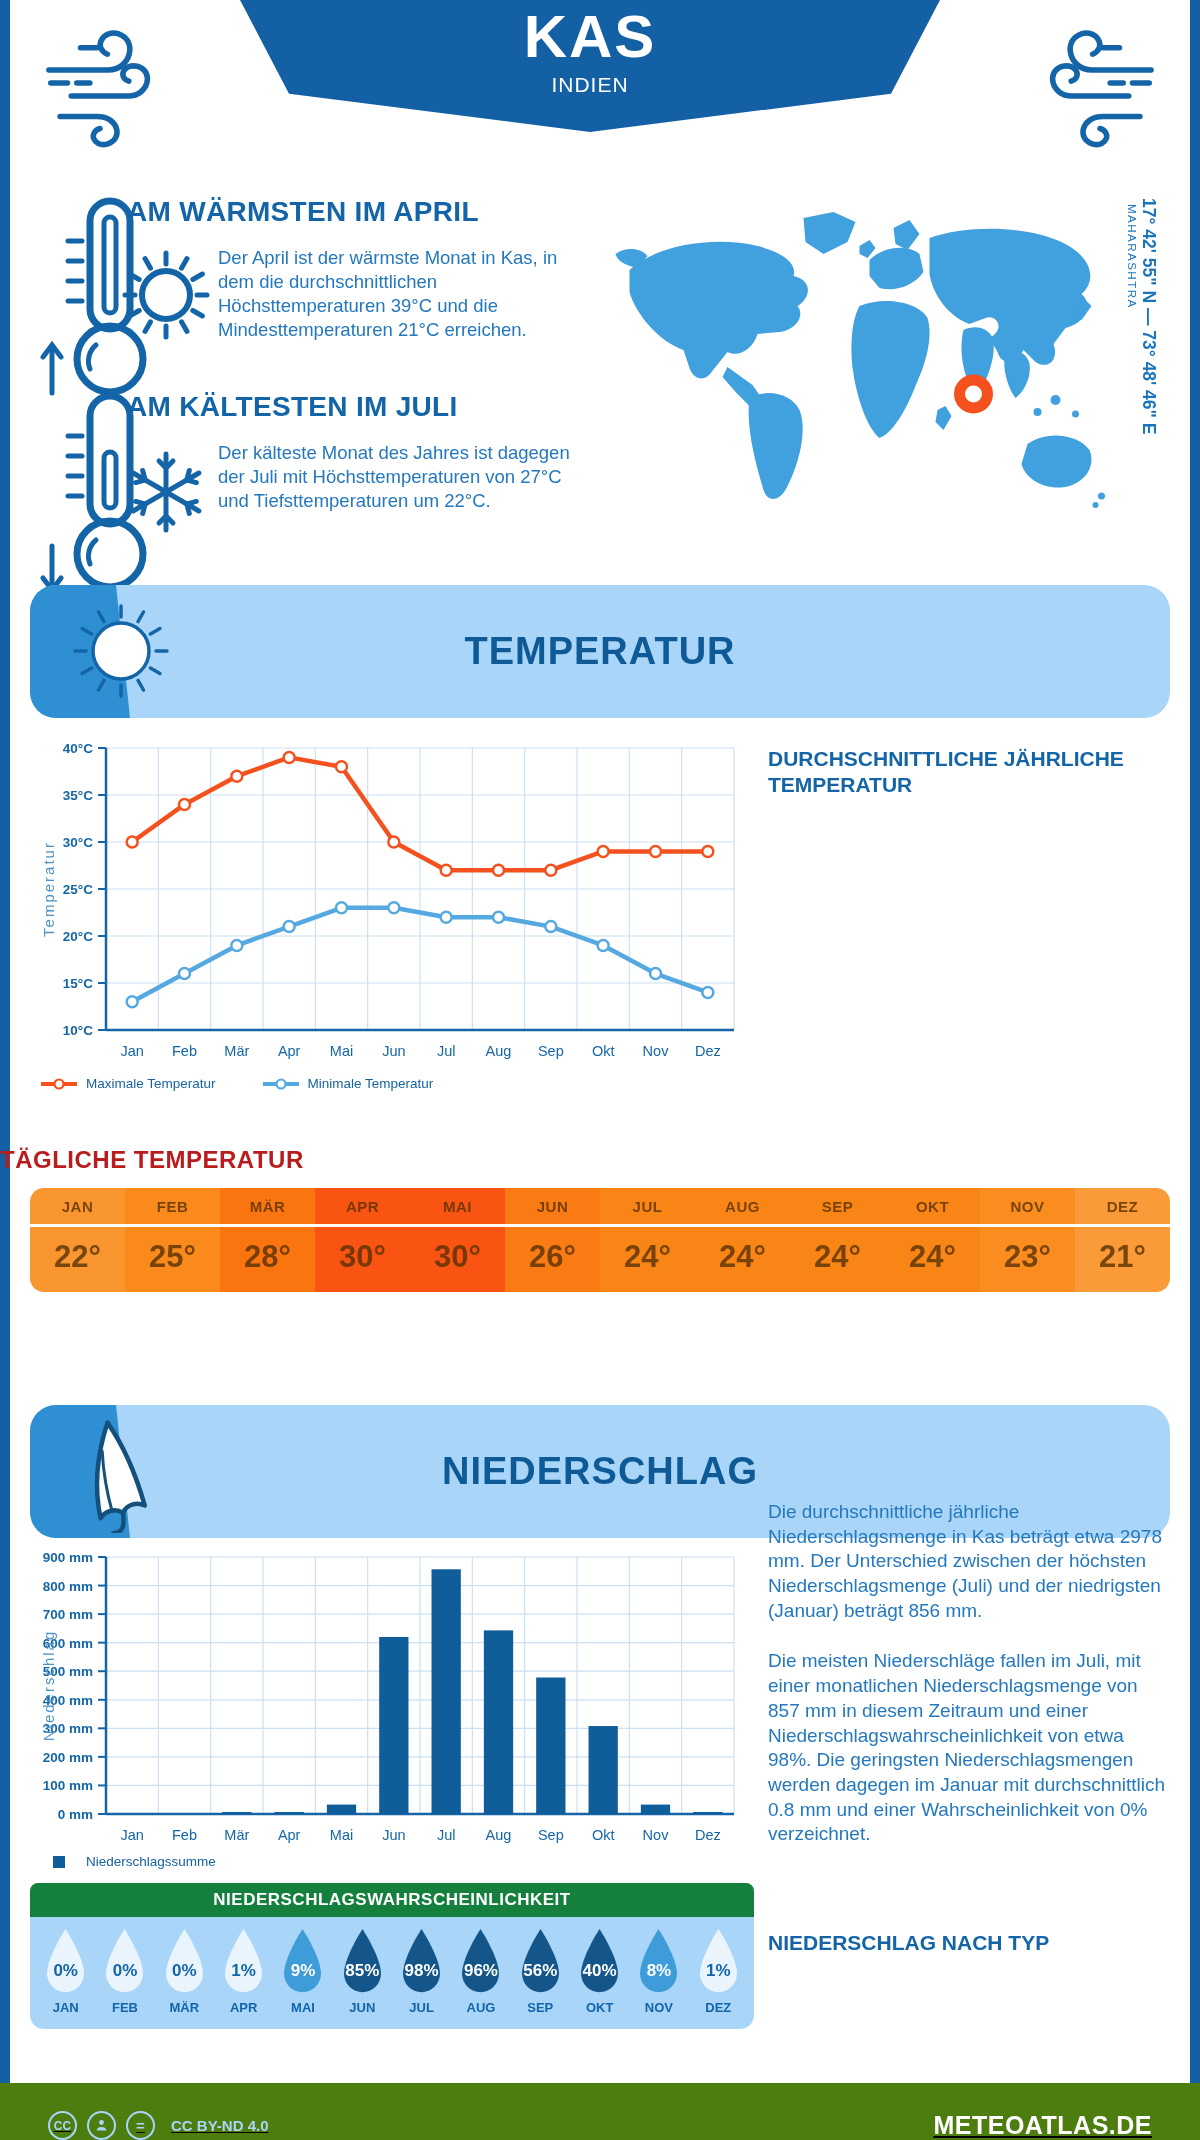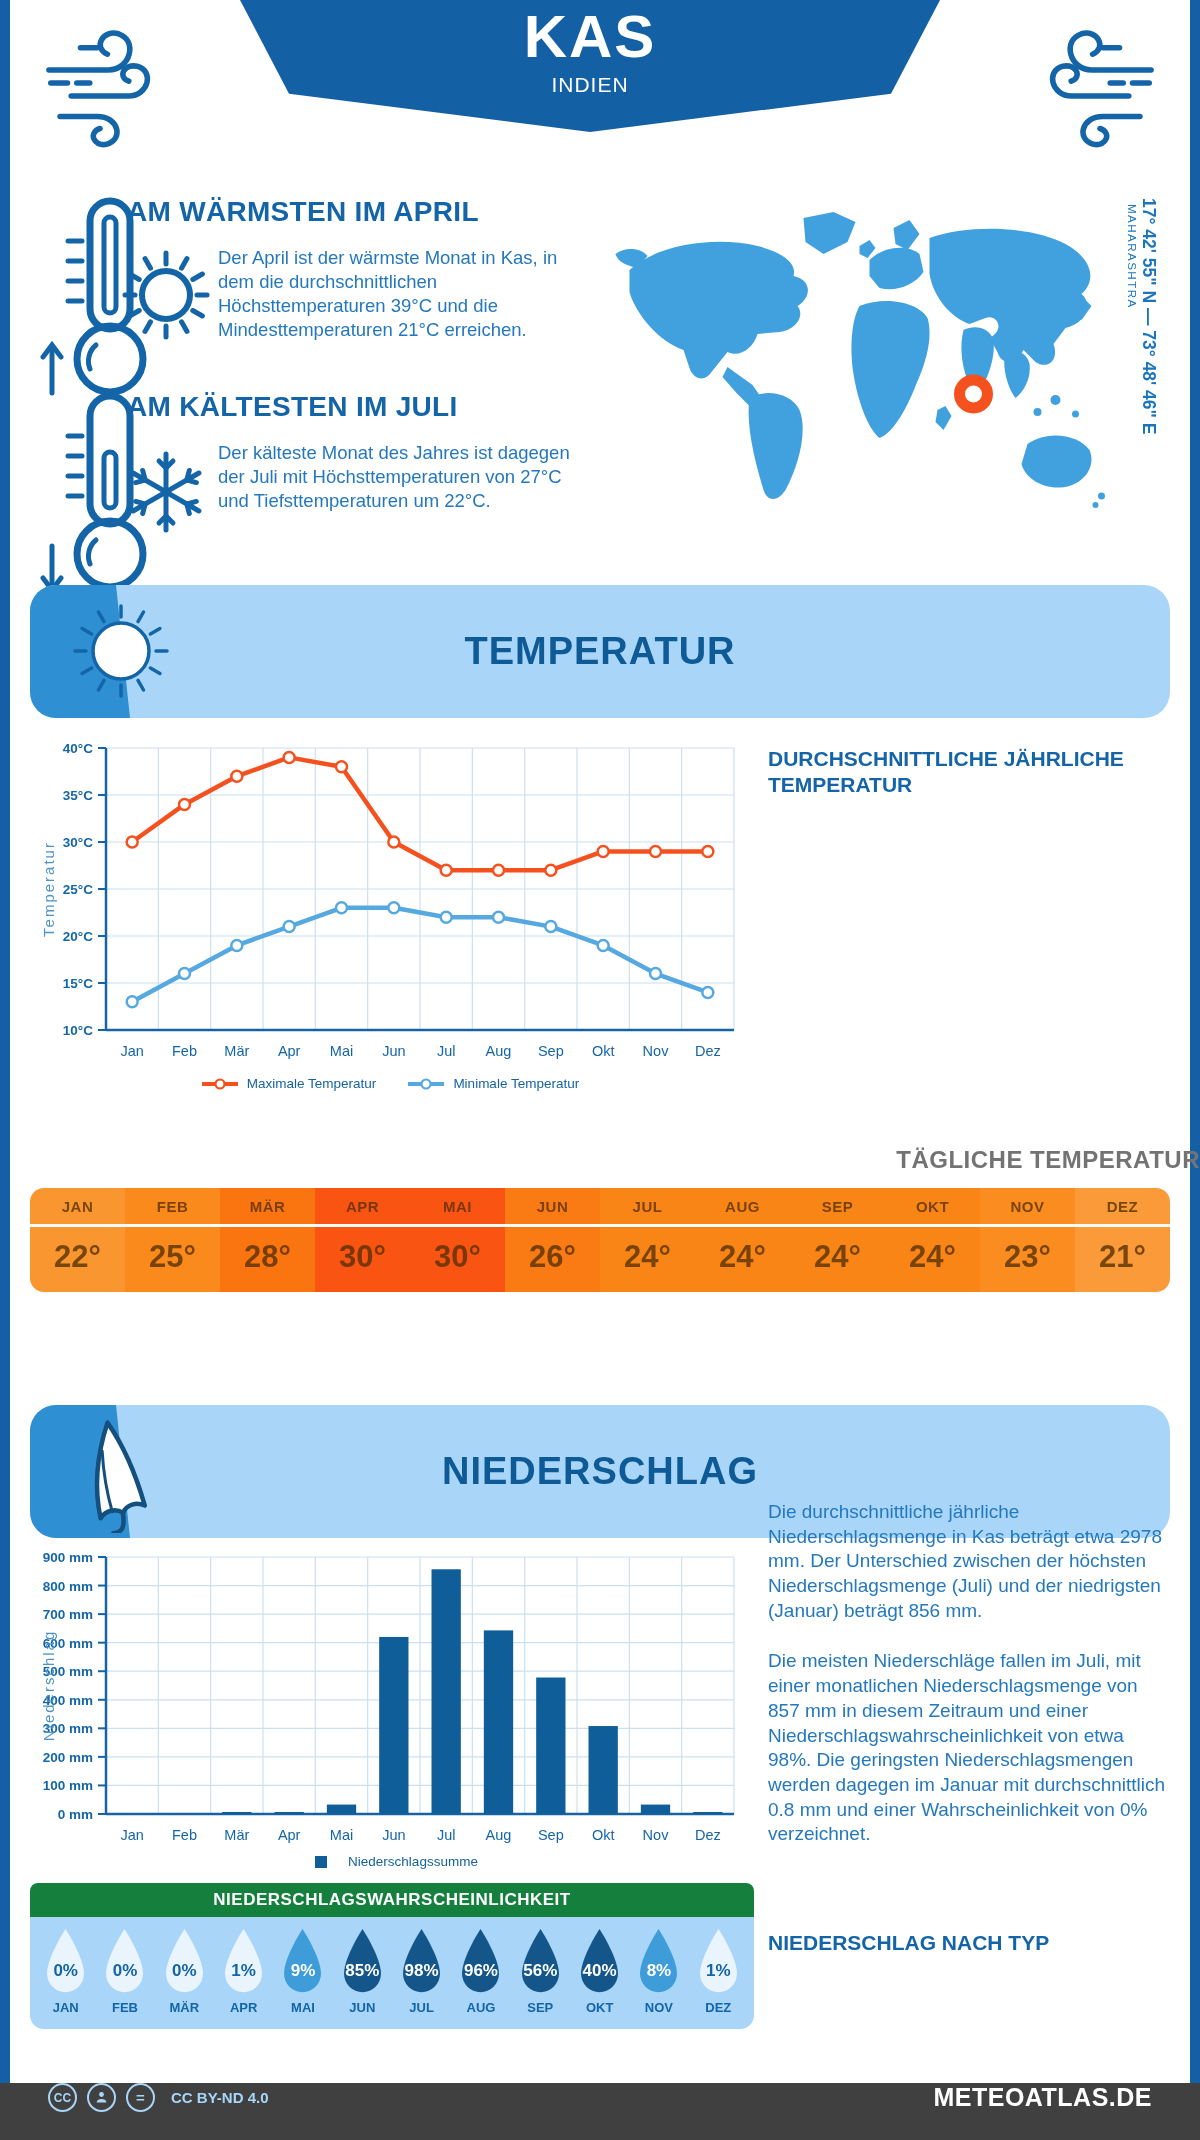--- a/index.html
+++ b/index.html
@@ -35,59 +35,59 @@
   #temp-banner{top:585px;} #precip-banner{top:1405px;}
   .iconblock{position:absolute;left:0;top:0;width:100px;height:100%;background:#2E8FD2;
     clip-path:polygon(0 0,86% 0,100% 100%,0 100%);}
   .banner-icon{position:absolute;left:36px;top:10px;}
   .section-title{position:absolute;left:0;right:0;top:0;height:100%;display:flex;align-items:center;
     justify-content:center;font-size:38px;font-weight:bold;color:#0D5A96;letter-spacing:1px;}
 
   
   #temp-chart{position:absolute;left:40px;top:736px;}
   #precip-chart{position:absolute;left:40px;top:1545px;}
-  .legend-row{position:absolute;left:40px;width:700px;display:flex;justify-content:center;gap:31px;}
+  .legend-row{position:absolute;left:40px;width:700px;display:flex;justify-content:flex-start;gap:46px;}
   #temp-legend{top:1076px;} #precip-legend{top:1854px;}
   .legend-item{display:flex;align-items:center;gap:8px;font-size:13.5px;color:#16639F;}
 
   
   .col-heading{font-size:21px;font-weight:bold;color:#1464A8;line-height:1.25;margin:0;}
   .bullet{font-size:19px;color:#2478BE;line-height:1.32;margin-top:22px;}
   .bullet::before{content:"• ";}
   #annual{position:absolute;left:768px;top:746px;width:400px;}
   #precip-text{position:absolute;left:768px;top:1500px;width:400px;}
   .para{font-size:19px;line-height:1.3;color:#2478BE;margin:0 0 26px 0;}
   #ptype{position:absolute;left:768px;top:1930px;width:400px;}
   #ptype .bullet{margin-top:10px;}
 
   
-  #daily-title{position:absolute;left:0;width:1200px;top:1146px;text-align:right;
-    font-size:24px;font-weight:bold;color:#737373;letter-spacing:0.5px;}
+  #daily-title{position:absolute;left:0;width:1200px;top:1146px;text-align:left;
+    font-size:24px;font-weight:bold;color:#b91c1c;letter-spacing:0.5px;}
   #daily-table{position:absolute;left:30px;top:1188px;width:1140px;height:104px;
     border-radius:14px;overflow:hidden;display:flex;}
   .daily-col{flex:1;display:flex;flex-direction:column;}
   .daily-col .m{height:36px;display:flex;align-items:center;justify-content:center;
     font-size:15px;font-weight:bold;color:rgba(84,48,2,0.78);letter-spacing:0.5px;}
   .daily-col .v{flex:1;display:flex;align-items:center;justify-content:center;
     font-size:31px;font-weight:bold;color:rgba(84,48,2,0.78);padding-bottom:3px;}
   #daily-divider{position:absolute;left:30px;top:1224px;width:1140px;height:3px;background:#fff;z-index:2;}
 
   
   #prob{position:absolute;left:30px;top:1883px;width:724px;}
   #prob-header{height:34px;background:#15803d;border-radius:8px 8px 0 0;display:flex;align-items:center;
     justify-content:center;color:#fff;font-weight:bold;font-size:17px;letter-spacing:0.5px;}
   #drops{background:#A9D6F8;border-radius:0 0 14px 14px;display:flex;padding:10px 6px 14px;}
   .drop-item{flex:1;display:flex;flex-direction:column;align-items:center;position:relative;}
   .drop-item svg{width:47px;height:70px;}
   .drop-pct{position:absolute;top:34px;width:100%;text-align:center;font-size:17px;font-weight:bold;}
   .drop-month{margin-top:3px;font-size:13px;font-weight:bold;color:#1464A8;}
 
   
-  #footer{position:absolute;left:0;top:2083px;width:1200px;height:57px;background:#404040;
-    display:flex;align-items:flex-start;justify-content:space-between;padding:0 48px;box-sizing:border-box;}
+  #footer{position:absolute;left:0;top:2083px;width:1200px;height:57px;background:#4d7c0f;
+    display:flex;align-items:flex-end;justify-content:space-between;padding:0 48px;box-sizing:border-box;text-decoration:underline;}
   #footer-left{display:flex;align-items:center;gap:10px;color:#A9D6F8;font-weight:bold;font-size:15px;}
   .cc-circle{width:29px;height:29px;border:2.5px solid #A9D6F8;border-radius:50%;display:flex;
     align-items:center;justify-content:center;font-size:12px;font-weight:bold;color:#A9D6F8;box-sizing:border-box;}
   #footer-license{margin-left:6px;}
   #footer-site{color:#fff;font-weight:bold;font-size:25px;letter-spacing:0.5px;}
 </style>
 </head>
 <body>
 
 <div class="edge" id="edge-left"></div>

